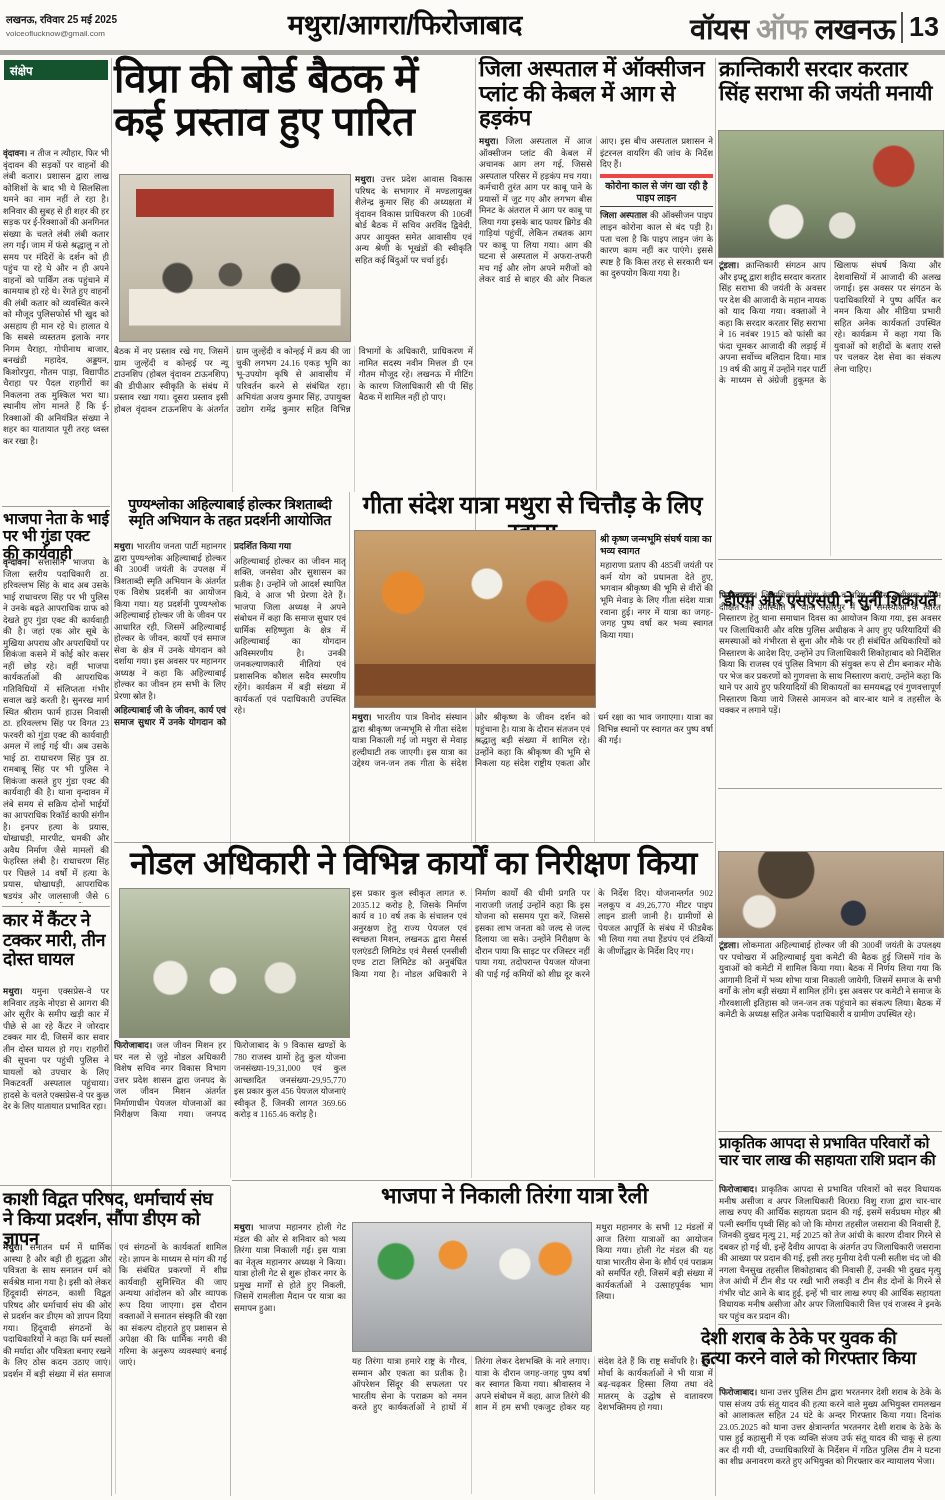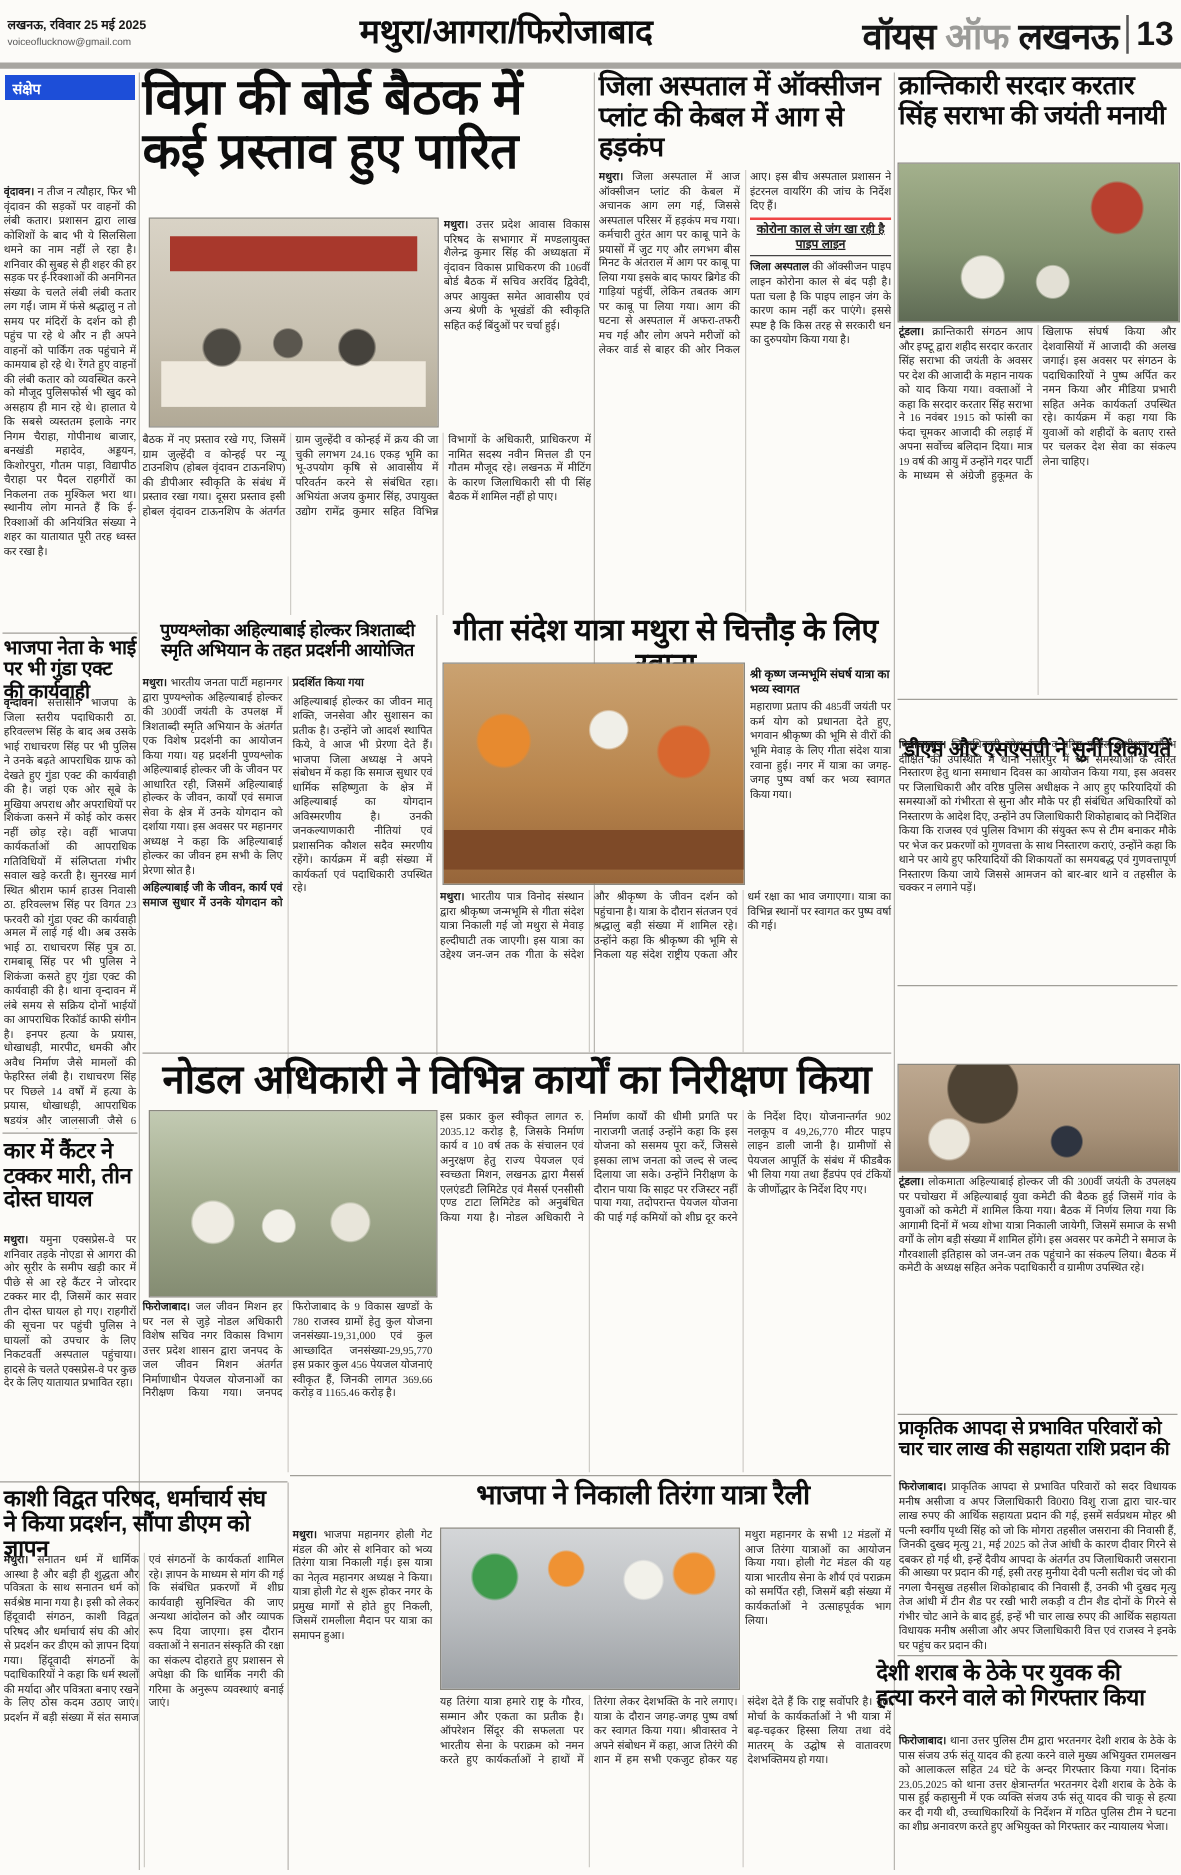--- a/index.html
+++ b/index.html
@@ -8,25 +8,25 @@
   .abs{position:absolute;}
   .hl{font-weight:bold;color:#0d0d0d;line-height:1.12;letter-spacing:-0.2px;}
   .bt{font-size:8.6px;line-height:1.34;text-align:justify;color:#1d1d1d;overflow:hidden;
       font-family:"Liberation Serif","DejaVu Serif",serif;}
   .lead{font-weight:bold;}
   .cols2{column-count:2;column-gap:8px;column-rule:1px solid #cfcdc7;}
   .cols3{column-count:3;column-gap:8px;column-rule:1px solid #cfcdc7;}
   .vr{position:absolute;width:1px;background:#b9b7b1;}
   .hrule{position:absolute;height:1px;background:#a09e98;}
   .photo{position:absolute;border:1px solid #8a8880;}
-  .kicker{background:#1d4ed8;color:#fff;font-weight:bold;font-size:11.5px;
+  .kicker{background:#14532d;color:#fff;font-weight:bold;font-size:11.5px;
           display:flex;align-items:center;padding:2px 6px;}
   .boxhead{font-weight:bold;text-align:center;font-size:9.6px;line-height:1.3;
-           border-top:2px solid #ef4444;border-bottom:1px solid #444;padding:2px 1px;margin:3px 0;
-           font-family:"Liberation Sans",sans-serif;text-decoration:underline;}
+           border-top:4px solid #ef4444;border-bottom:1px solid #444;padding:2px 1px;margin:3px 0;
+           font-family:"Liberation Sans",sans-serif;}
   .midhead{font-weight:bold;font-size:8.9px;line-height:1.3;margin:3px 0;
            font-family:"Liberation Sans",sans-serif;}
   .brand{font-weight:bold;font-size:29px;letter-spacing:-0.5px;}
   .brand .grey{color:#9b9b98;}
   .pageno{font-weight:bold;font-size:27px;border-left:2px solid #555;padding-left:6px;margin-left:6px;}
 </style>
 </head>
 <body>
 
 <div id="page">

